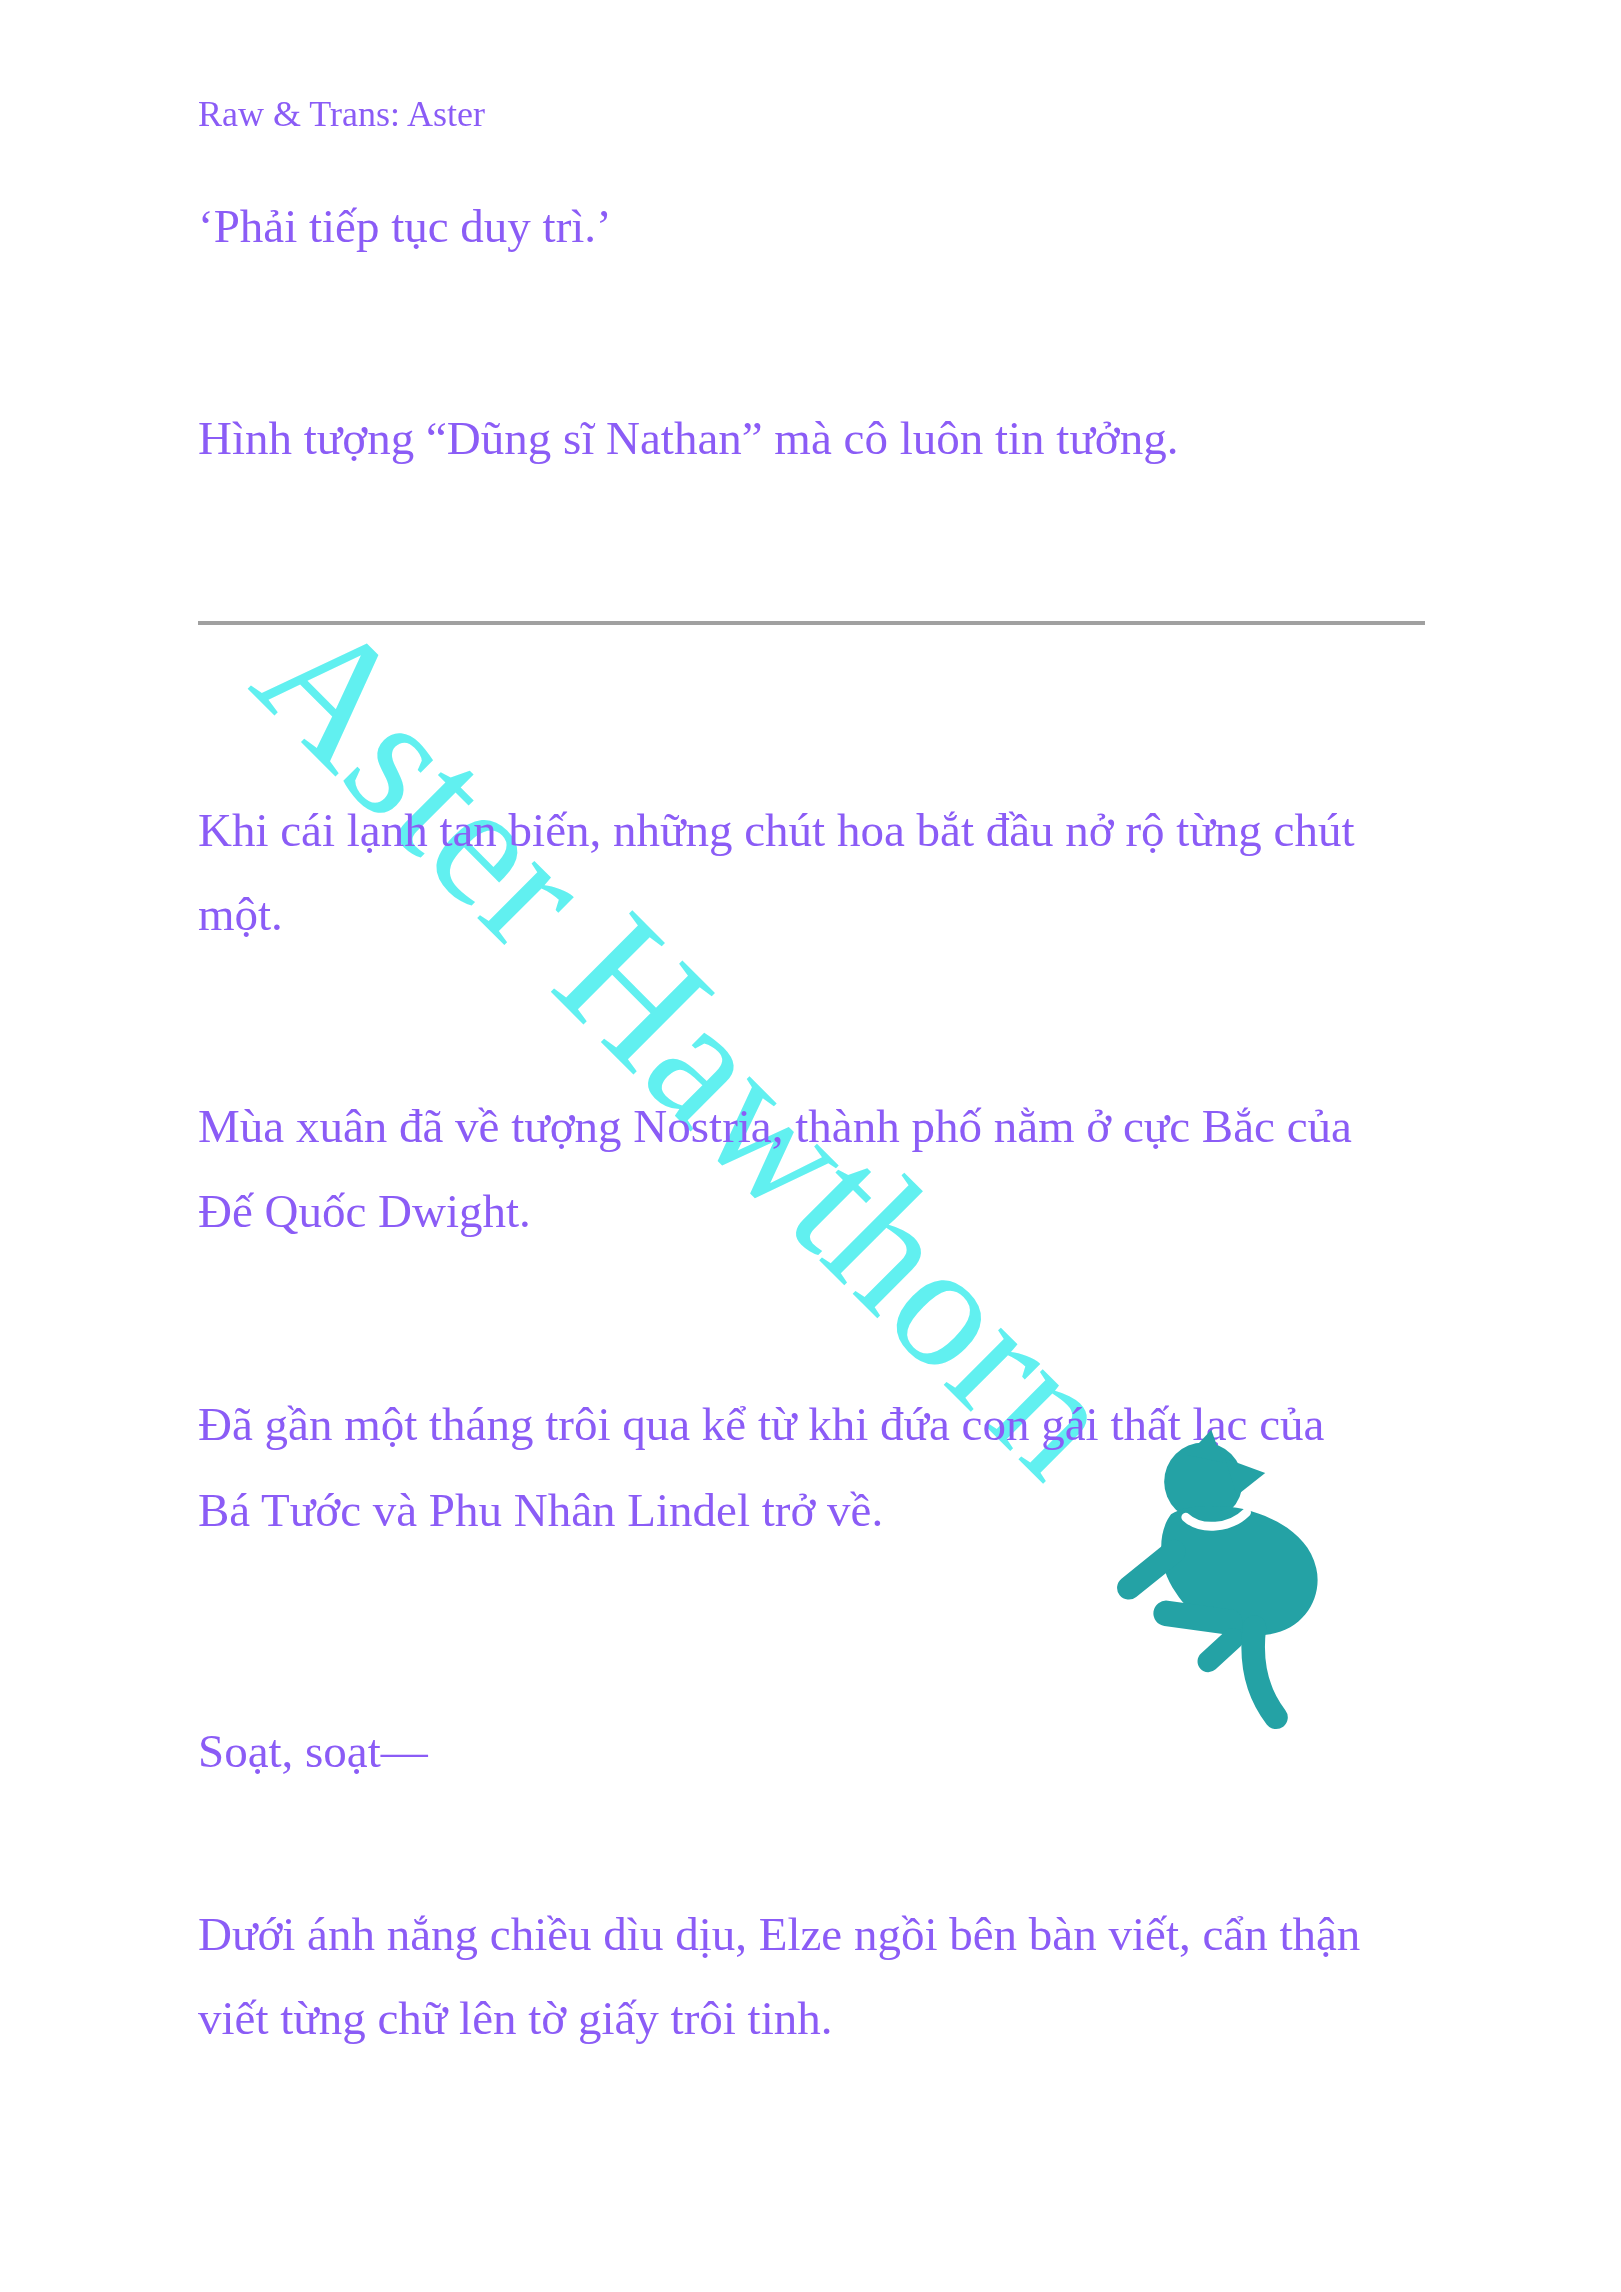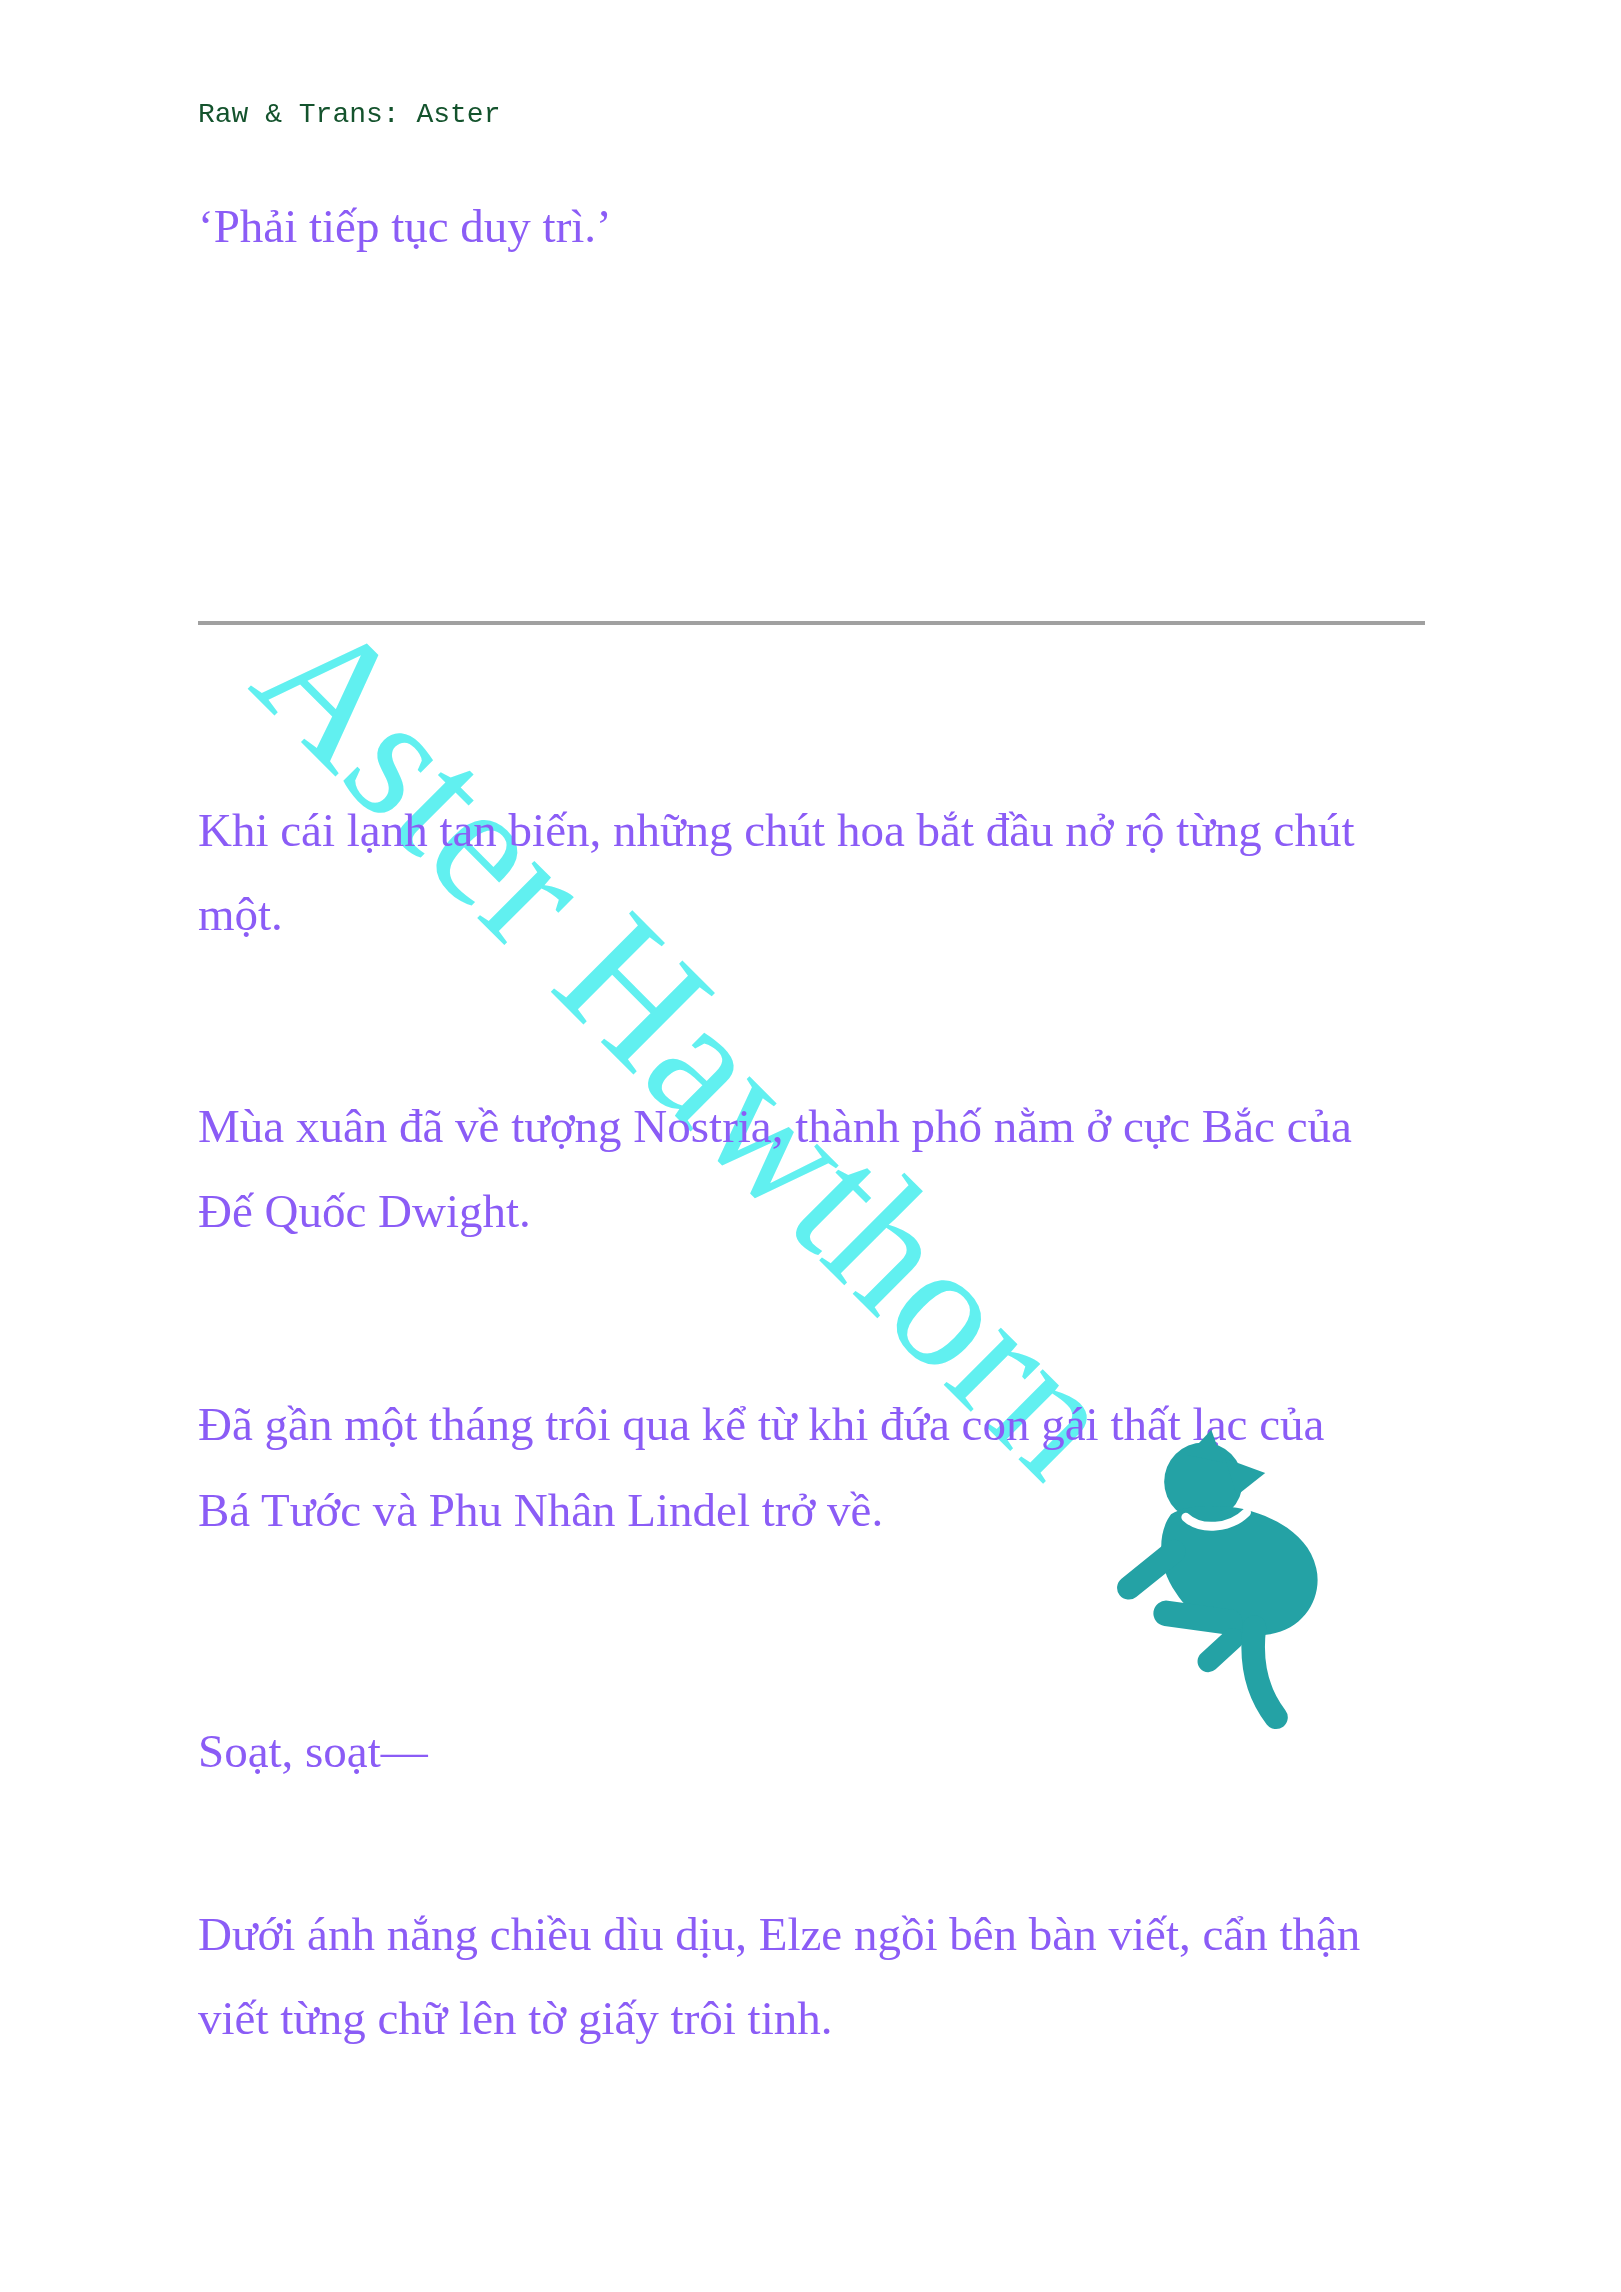--- a/index.html
+++ b/index.html
@@ -1,21 +1,21 @@
 <!DOCTYPE html>
 <html><head>
 <meta charset="utf-8">
 <style>
   html, body { margin: 0; padding: 0; background: #ffffff; }
   body { width: 1621px; height: 2293px; position: relative; overflow: hidden; }
   .page { position: absolute; left: 0; top: 0; width: 1621px; height: 2293px; background: #ffffff; }
   .header {
     position: absolute; left: 198px; top: 98px;
-    font-family: Liberation Mono, monospace; font-size: 28px; line-height: 33px;
-    color: #14532d; white-space: nowrap;
+    font-family: Liberation Serif, serif; font-size: 36px; line-height: 33px;
+    color: #8b5cf6; white-space: nowrap;
   }
   .line {
     position: absolute; left: 198px;
     font-family: "Liberation Serif", serif; font-size: 47px; line-height: 55px;
     color: #8b5cf6; white-space: nowrap;
   }
   .divider {
     position: absolute; left: 198px; top: 621px; width: 1227px; height: 3.9px;
     background: #a0a0a0;
   }
@@ -35,20 +35,21 @@
 
 <div class="page">
 
   <div class="watermark">Aster Hawthorn</div>
 
   <div class="text-layer">
     <div class="header" style="top:98px;">Raw &amp; Trans: Aster</div>
 
     <div class="line" style="top:199px;">‘Phải tiếp tục duy trì.’</div>
 
+    <div class="line" style="top:411px;">Hình tượng “Dũng sĩ Nathan” mà cô luôn tin tưởng.</div>
 
     <div class="divider"></div>
 
     <div class="line" style="top:803px;">Khi cái lạnh tan biến, những chút hoa bắt đầu nở rộ từng chút</div>
     <div class="line" style="top:887px;text-align:right;">một.</div>
 
     <div class="line" style="top:1099px;">Mùa xuân đã về tượng Nostria, thành phố nằm ở cực Bắc của</div>
     <div class="line" style="top:1184px;">Đế Quốc Dwight.</div>
 
     <div class="line" style="top:1397px;">Đã gần một tháng trôi qua kể từ khi đứa con gái thất lạc của</div>

